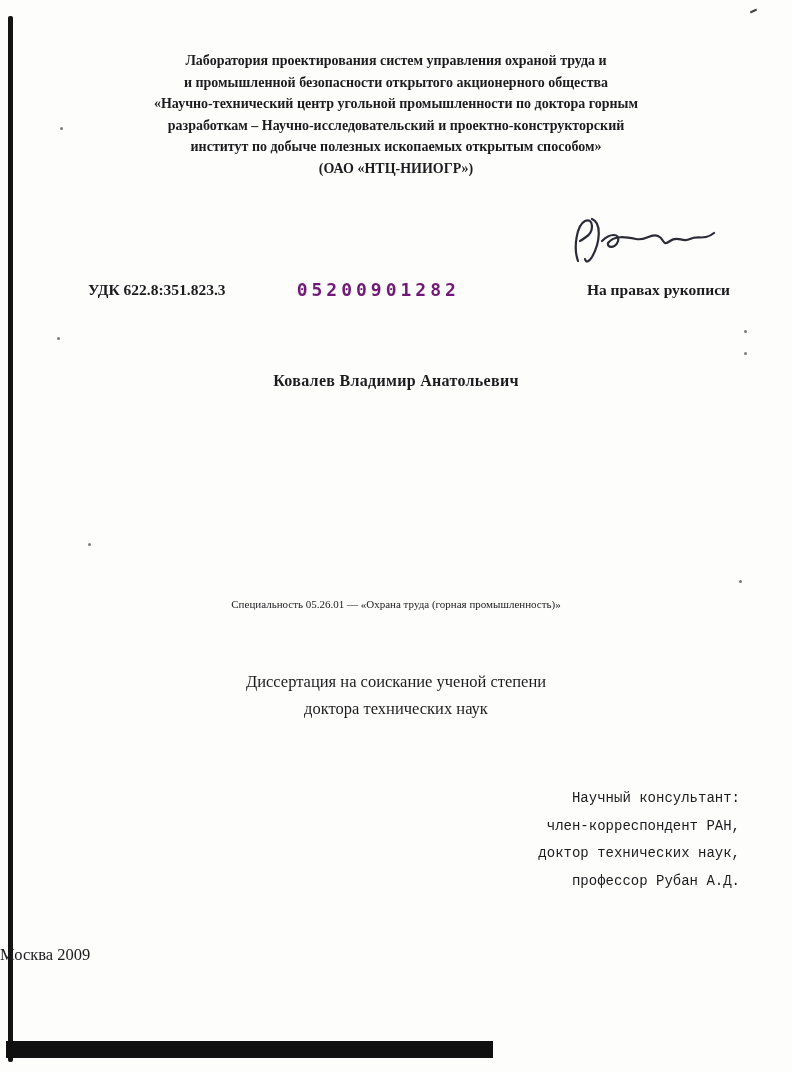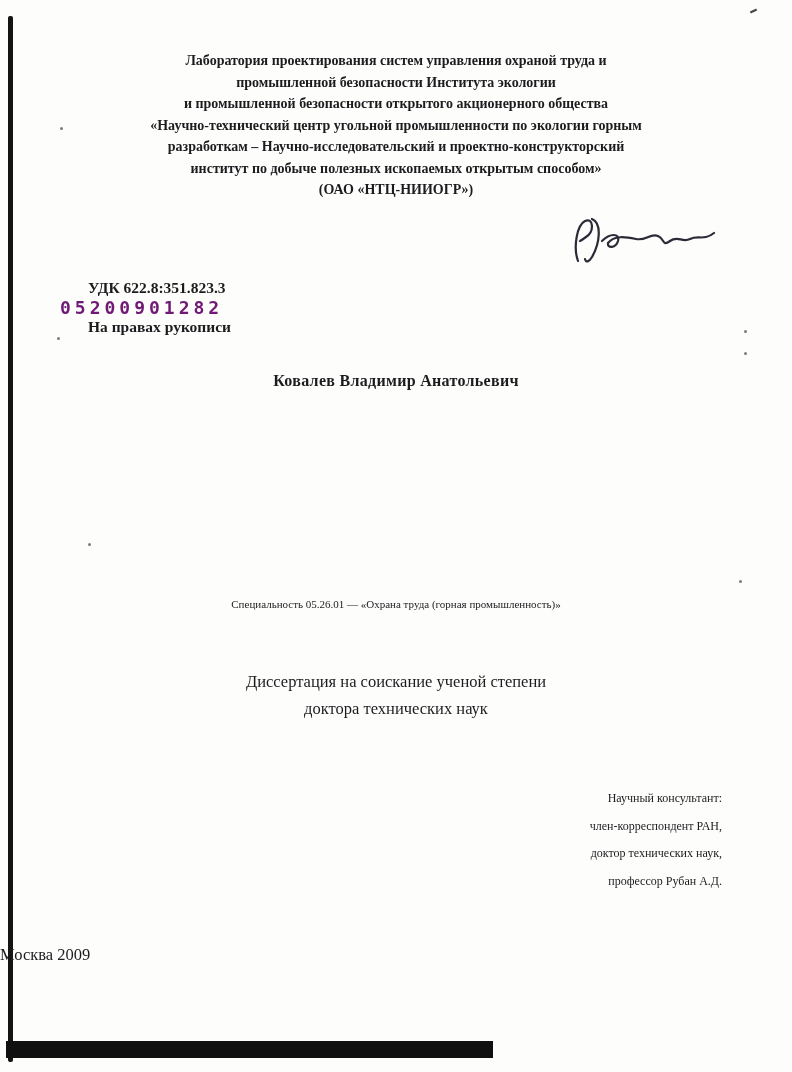--- a/index.html
+++ b/index.html
@@ -44,21 +44,21 @@
     font-size: 14px;
     line-height: 21.5px;
   }
 
   .signature {
     position: absolute; top: 213px; left: 562px;
   }
 
   .udk-row {
     position: absolute; top: 279px; left: 88px; right: 62px;
-    display: flex; justify-content: space-between; align-items: flex-start; flex-direction: column;
+    display: flex; justify-content: space-between; align-items: center;
   }
   .udk-label, .manuscript { font-weight: bold; font-size: 15.5px; }
   .stamp-number {
     font-family: "DejaVu Sans Mono", monospace;
     font-weight: bold;
     font-size: 18px;
     letter-spacing: 4px;
     color: #701a75;
     transform: translateX(-28px);
   }
@@ -85,24 +85,25 @@
   }
 
   .dissertation-block {
     position: absolute; top: 668px; left: 0; right: 0;
     text-align: center;
     font-size: 16.5px;
     line-height: 27px;
   }
 
   .consultant-block {
-    position: absolute; top: 785px; right: 70px;
+    position: absolute; top: 785px; right: 52px;
     text-align: right;
-    font-size: 12px;
+    font-size: 14px;
     line-height: 27.5px;
+    font-family: Liberation Mono, monospace;
   }
 
   .city-line {
     position: absolute; top: 945px; left: 0; right: 0;
     text-align: left;
     font-size: 16.5px;
   }
 </style>
 </head>
 <body>
@@ -114,23 +115,22 @@
   <div class="tick" style="left:750px; top:10px;"></div>
   <div class="speck" style="left:60px; top:127px;"></div>
   <div class="speck" style="left:57px; top:337px;"></div>
   <div class="speck" style="left:744px; top:330px;"></div>
   <div class="speck" style="left:744px; top:352px;"></div>
   <div class="speck" style="left:739px; top:580px;"></div>
   <div class="speck" style="left:88px; top:543px;"></div>
 
   <div class="header-block">
     <div>Лаборатория проектирования систем управления охраной труда и</div>
-    <div>промышленной безопасности Института экологии</div>
     <div>и промышленной безопасности открытого акционерного общества</div>
-    <div>«Научно-технический центр угольной промышленности по экологии горным</div>
+    <div>«Научно-технический центр угольной промышленности по доктора горным</div>
     <div>разработкам – Научно-исследовательский и проектно-конструкторский</div>
     <div>институт по добыче полезных ископаемых открытым способом»</div>
     <div>(ОАО «НТЦ-НИИОГР»)</div>
   </div>
 
   <div class="signature">
     <svg width="160" height="62" viewBox="0 0 160 62" aria-hidden="true">
       <path d="M16 48 C11 34, 15 12, 23 8 C31 4, 33 18, 24 24 C20 27, 18 28, 18 28
                M30 6 C40 10, 38 30, 30 44 C27 49, 24 50, 23 46
                M40 28 C48 20, 58 20, 56 28 C54 35, 45 36, 46 30 C52 22, 64 24, 74 26

